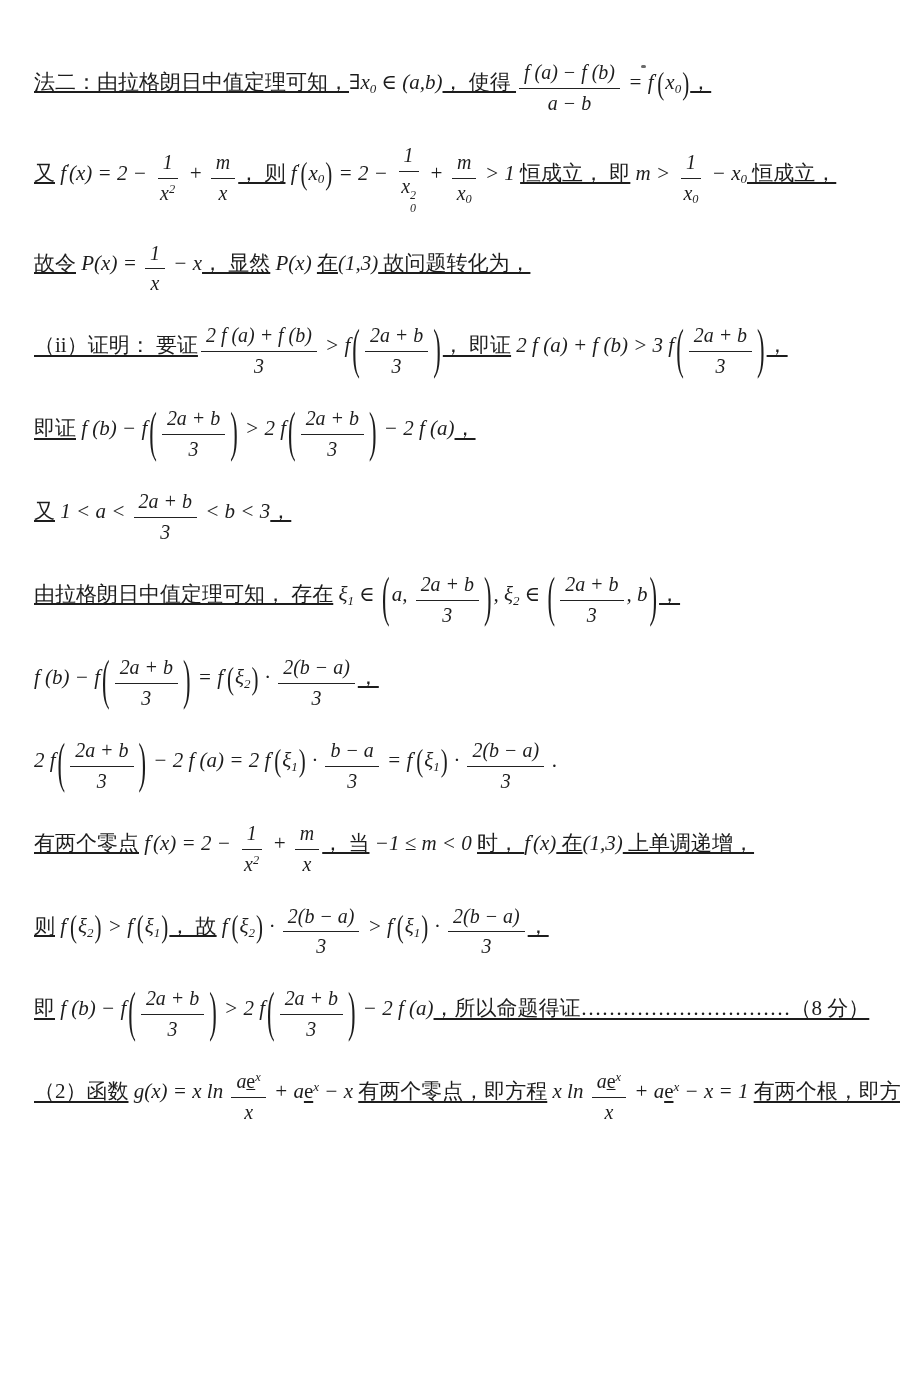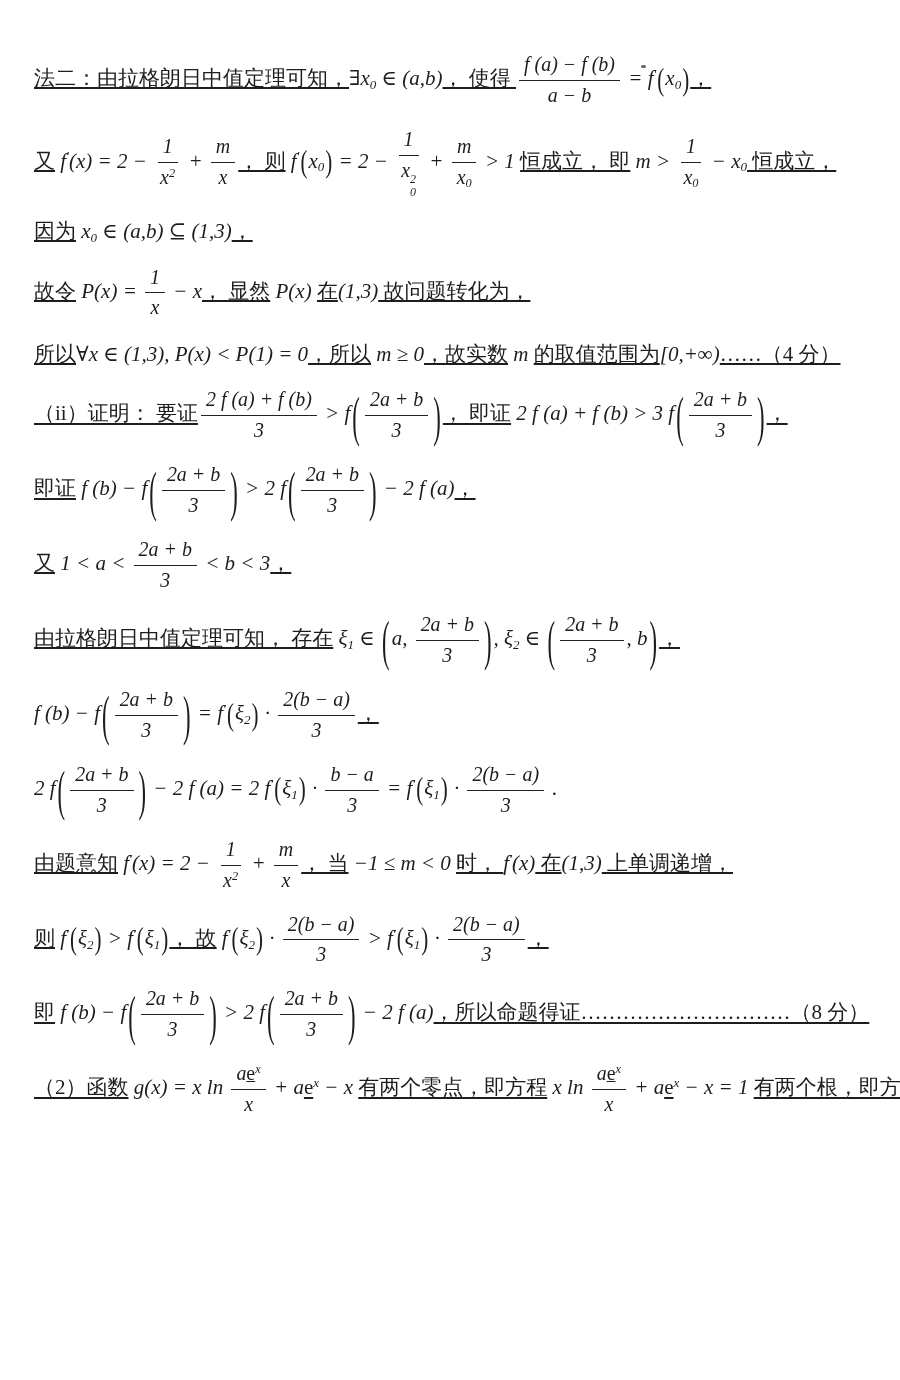--- a/index.html
+++ b/index.html
@@ -53,20 +53,21 @@
     align-items:center;
     vertical-align:middle;
     margin:0 3px;
     font-size:0.95em;
     line-height:1.3;
   }
   .frac .num{
     padding:0 5px 2px;
     border-bottom:1.6px solid #222;
     text-align:center;
+    margin-top:8px;
   }
   .frac .den{
     padding:2px 5px 0;
   }
   
   .bp{
     display:inline-block;
     transform:scaleY(2.45);
     transform-origin:50% 45%;
     font-size:1.08em;
@@ -121,30 +122,24 @@
             </span></span>
         </span><span class="mi"> + </span><span class="frac">
           <span class="num"><span class="mi">m</span></span>
           <span class="den"><span class="mi">x</span><sub class="sb">0</sub></span>
         </span><span class="mi"> &gt; 1 </span><span class="mt">恒成立， 即</span><span class="mi"> m &gt; </span><span class="frac">
           <span class="num"><span class="mi">1</span></span>
           <span class="den"><span class="mi">x</span><sub class="sb">0</sub></span>
         </span><span class="mi"> − x</span><sub class="sb">0</sub><span class="mt"> 恒成立，</span></span>
     </div>
     <div class="line">
-      <span class="line-inner"><span class="mt">因为</span><span class="mi"> x</span><sub class="sb">0</sub><span class="mi"> ∈ (a,b) ⊆ (1,3)</span><span class="mt">，</span></span>
-    </div>
-    <div class="line">
       <span class="line-inner"><span class="mt">故令</span><span class="mi"> P(x) = </span><span class="frac">
           <span class="num"><span class="mi">1</span></span>
           <span class="den"><span class="mi">x</span></span>
         </span><span class="mi"> − x</span><span class="mt">， 显然</span><span class="mi"> P(x) </span><span class="mt">在</span><span class="mi">(1,3)</span><span class="mt"> 故问题转化为，</span></span>
-    </div>
-    <div class="line">
-      <span class="line-inner"><span class="mt">所以</span><span class="mi">∀x ∈ (1,3), P(x) &lt; P(1) = 0</span><span class="mt">，所以</span><span class="mi"> m ≥ 0</span><span class="mt">，故实数</span><span class="mi"> m </span><span class="mt">的取值范围为</span><span class="mi">[0,+∞)</span><span class="mt">……（4 分）</span></span>
     </div>
     <div class="line">
       <span class="line-inner"><span class="mt">（ii）证明： 要证</span><span class="frac">
           <span class="num"><span class="mi">2 f (a) + f (b)</span></span>
           <span class="den"><span class="mi">3</span></span>
         </span><span class="mi"> &gt; f</span><span class="bp">(</span><span class="frac">
           <span class="num"><span class="mi">2a + b</span></span>
           <span class="den"><span class="mi">3</span></span>
         </span><span class="bp">)</span><span class="mt">， 即证</span><span class="mi"> 2 f (a) + f (b) &gt; 3 f</span><span class="bp">(</span><span class="frac">
           <span class="num"><span class="mi">2a + b</span></span>
@@ -190,21 +185,21 @@
           <span class="den"><span class="mi">3</span></span>
         </span><span class="bp">)</span><span class="mi"> − 2 f (a) = 2 f</span><sup class="sp">′</sup><span class="mp">(</span><span class="mi">ξ</span><sub class="sb">1</sub><span class="mp">)</span><span class="mi"> · </span><span class="frac">
           <span class="num"><span class="mi">b − a</span></span>
           <span class="den"><span class="mi">3</span></span>
         </span><span class="mi"> = f</span><sup class="sp">′</sup><span class="mp">(</span><span class="mi">ξ</span><sub class="sb">1</sub><span class="mp">)</span><span class="mi"> · </span><span class="frac">
           <span class="num"><span class="mi">2(b − a)</span></span>
           <span class="den"><span class="mi">3</span></span>
         </span><span class="mi"> .</span></span>
     </div>
     <div class="line">
-      <span class="line-inner"><span class="mt">由题意知</span><span class="mi"> f</span><sup class="sp">′</sup><span class="mi">(x) = 2 − </span><span class="frac">
+      <span class="line-inner"><span class="mt">有两个零点</span><span class="mi"> f</span><sup class="sp">′</sup><span class="mi">(x) = 2 − </span><span class="frac">
           <span class="num"><span class="mi">1</span></span>
           <span class="den"><span class="mi">x</span><sup class="sp">2</sup></span>
         </span><span class="mi"> + </span><span class="frac">
           <span class="num"><span class="mi">m</span></span>
           <span class="den"><span class="mi">x</span></span>
         </span><span class="mt">， 当</span><span class="mi"> −1 ≤ m &lt; 0 </span><span class="mt">时， </span><span class="mi">f</span><sup class="sp">′</sup><span class="mi">(x)</span><span class="mt"> 在</span><span class="mi">(1,3)</span><span class="mt"> 上单调递增，</span></span>
     </div>
     <div class="line">
       <span class="line-inner"><span class="mt">则</span><span class="mi"> f</span><sup class="sp">′</sup><span class="mp">(</span><span class="mi">ξ</span><sub class="sb">2</sub><span class="mp">)</span><span class="mi"> &gt; f</span><sup class="sp">′</sup><span class="mp">(</span><span class="mi">ξ</span><sub class="sb">1</sub><span class="mp">)</span><span class="mt">， 故</span><span class="mi"> f</span><sup class="sp">′</sup><span class="mp">(</span><span class="mi">ξ</span><sub class="sb">2</sub><span class="mp">)</span><span class="mi"> · </span><span class="frac">
           <span class="num"><span class="mi">2(b − a)</span></span>

